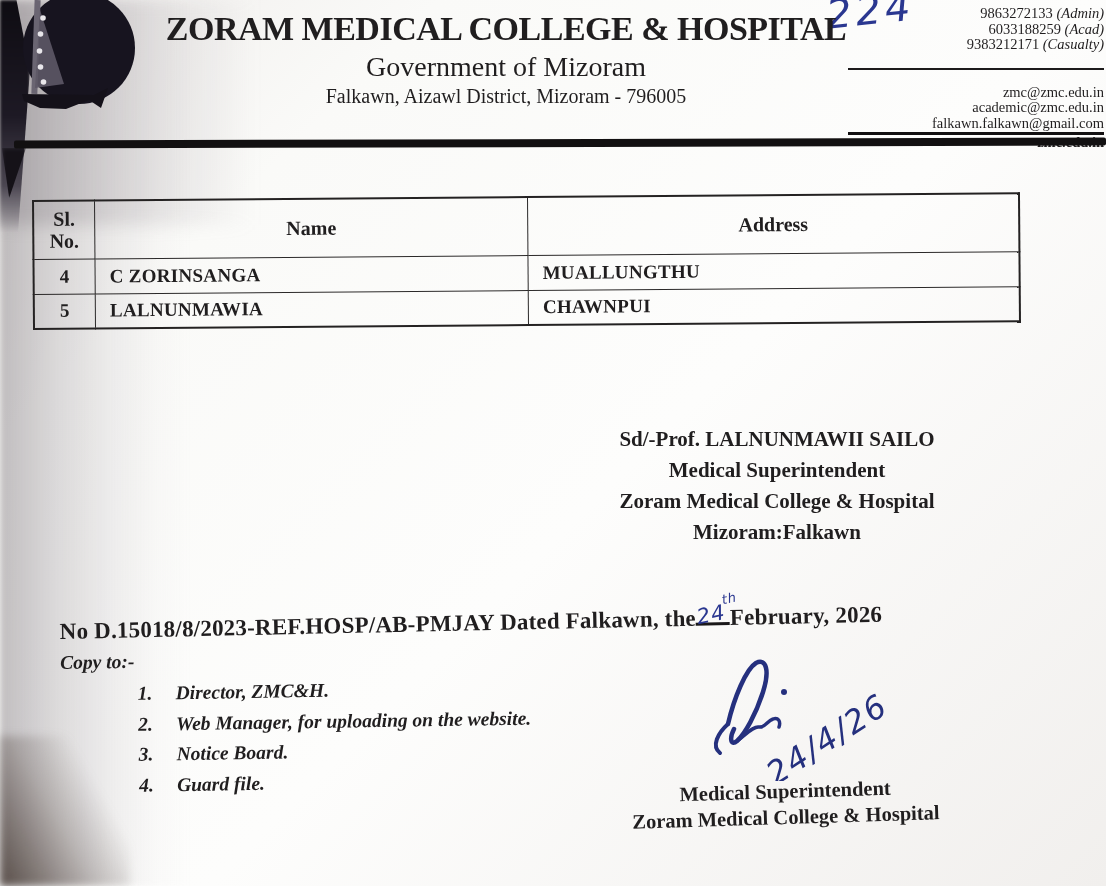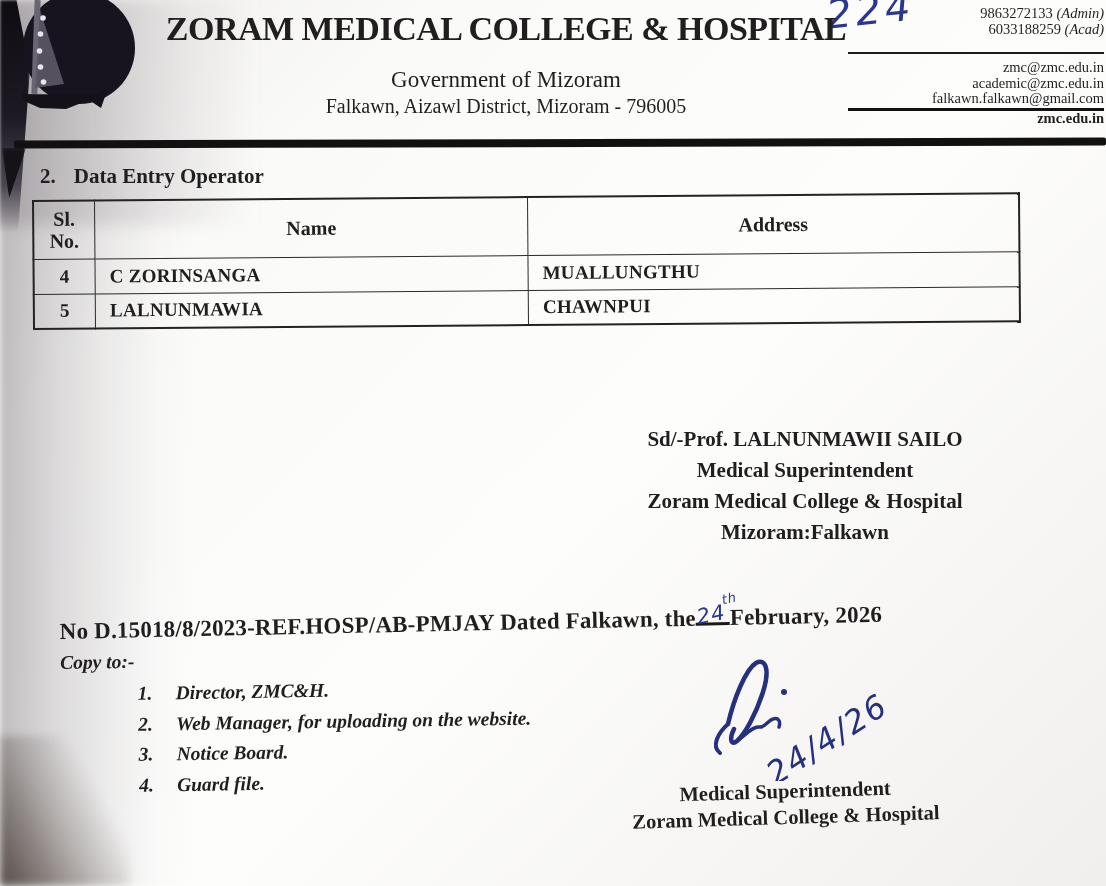--- a/index.html
+++ b/index.html
@@ -24,27 +24,27 @@
         clip-path:polygon(0 0,100% 0,30% 100%);filter:blur(2px);pointer-events:none;}
   
   .logo{position:absolute;left:4px;top:-4px;width:150px;height:145px;}
   
   .hand-pagenum{position:absolute;left:826px;top:-14px;width:110px;
         font-family:"DejaVu Sans", sans-serif;font-style:italic;font-size:40px;font-weight:400;
         transform:rotate(-6deg);letter-spacing:4px;}
   
   .head-block{position:absolute;left:148px;top:10px;width:716px;text-align:center;}
   .head-title{font-size:34px;font-weight:700;letter-spacing:-0.5px;line-height:1.12;}
-  .head-sub1{font-size:23px;margin-top:19px;}
+  .head-sub1{font-size:28px;margin-top:3px;}
   .head-sub2{font-size:20px;margin-top:2px;}
   
   .contact{position:absolute;right:2px;top:6px;width:256px;text-align:right;
         font-size:14.5px;line-height:15.5px;font-weight:500;}
   .contact .phones{border-bottom:2px solid #1d1b1c;padding-bottom:15px;}
-  .contact .emails{border-bottom:3.5px solid #121011;padding-bottom:1px;margin-top:6px;}
+  .contact .emails{border-bottom:3.5px solid #121011;padding-bottom:1px;margin-top:15px;}
   .contact .website{font-weight:700;}
   .contact i{font-style:italic;}
   
   .rule{position:absolute;left:14px;top:139px;width:1092px;height:8px;background:#121011;
         transform:rotate(-0.15deg);border-radius:2px;}
   
   .section-head{position:absolute;left:40px;top:164px;font-size:21px;font-weight:700;}
   .section-head .num{margin-right:18px;}
   
   .doc-table{position:absolute;left:32px;top:200px;width:988px;border-collapse:collapse;
@@ -53,21 +53,21 @@
   .doc-table{border:2.5px solid #242222;}
   .doc-table thead tr{height:58px;}
   .doc-table tbody tr{height:35px;}
   .col-sl{width:58px;text-align:center;}
   .col-name{width:430px;}
   .doc-table th{font-size:20px;font-weight:700;text-align:center;line-height:1.1;}
   .doc-table td{font-size:19px;font-weight:600;letter-spacing:0.3px;}
   .doc-table td.cell-sl{text-align:center;}
   .doc-table td.cell-name,.doc-table td.cell-address{padding-left:14px;text-align:left;}
   
-  .signatory{position:absolute;left:610px;top:424px;width:390px;text-align:center;
+  .signatory{position:absolute;left:582px;top:424px;width:390px;text-align:center;
         font-size:21px;line-height:31px;font-weight:600;}
   .signatory .sig-name{font-weight:700;}
   
   .refline{position:absolute;left:60px;top:614px;width:1010px;font-size:23px;font-weight:700;
         letter-spacing:0.2px;transform:rotate(-1.2deg);transform-origin:left bottom;white-space:nowrap;}
   .hand-day{position:relative;display:inline-block;width:34px;border-bottom:3px solid #1a1819;height:22px;vertical-align:baseline;}
   .hand-day .ink{position:absolute;left:1px;bottom:-3px;font-family:"DejaVu Sans", sans-serif;
         font-style:italic;font-weight:400;font-size:21px;letter-spacing:1px;transform:rotate(-10deg);}
   .hand-day .ink sup{font-size:13px;position:relative;top:-7px;left:-1px;}
   
@@ -110,34 +110,32 @@
   <div class="head-block">
     <div class="head-title">ZORAM MEDICAL COLLEGE &amp; HOSPITAL</div>
     <div class="head-sub1">Government of Mizoram</div>
     <div class="head-sub2">Falkawn, Aizawl District, Mizoram - 796005</div>
   </div>
 
   <div class="contact">
     <div class="phones">
       <div><span>9863272133</span> <i>(Admin)</i></div>
       <div><span>6033188259</span> <i>(Acad)</i></div>
+      <div><span>9383212171</span> <i>(Casualty)</i></div>
     </div>
     <div class="emails">
       <div>zmc@zmc.edu.in</div>
       <div>academic@zmc.edu.in</div>
       <div>falkawn.falkawn@gmail.com</div>
     </div>
     <div class="website">zmc.edu.in</div>
   </div>
 
   <div class="rule"></div>
 
-  <div class="section-head">
-    <span class="num">2.</span><span>Data Entry Operator</span>
-  </div>
 
   <table class="doc-table">
     <thead>
       <tr>
         <th class="col-sl">
           <span>Sl.</span><br><span>No.</span>
         </th>
         <th class="col-name">Name</th>
         <th>Address</th>
       </tr>

